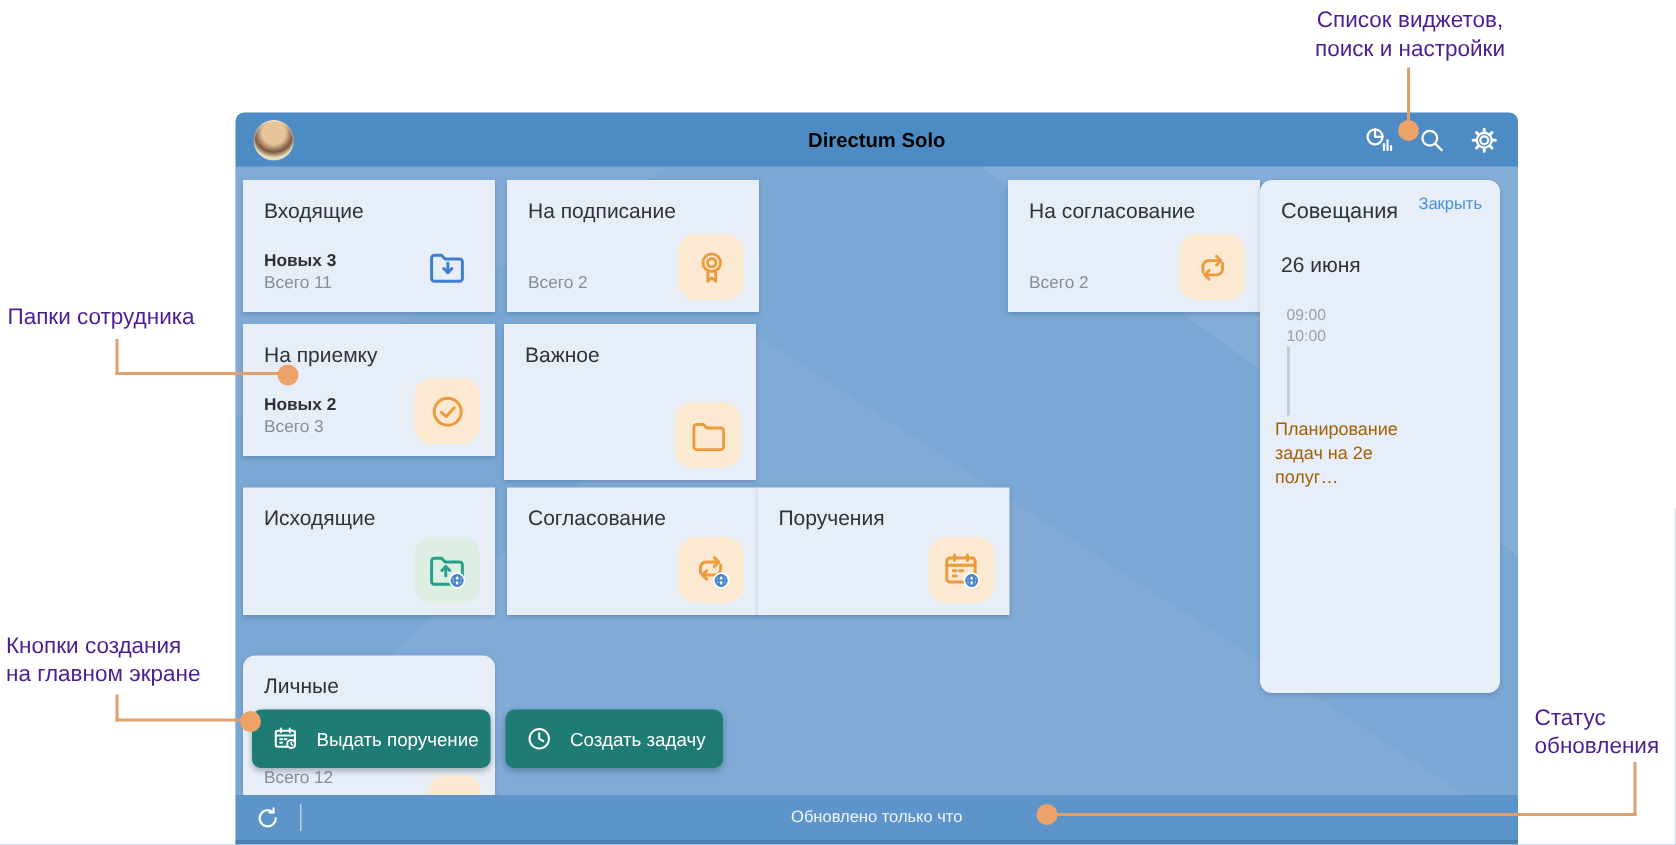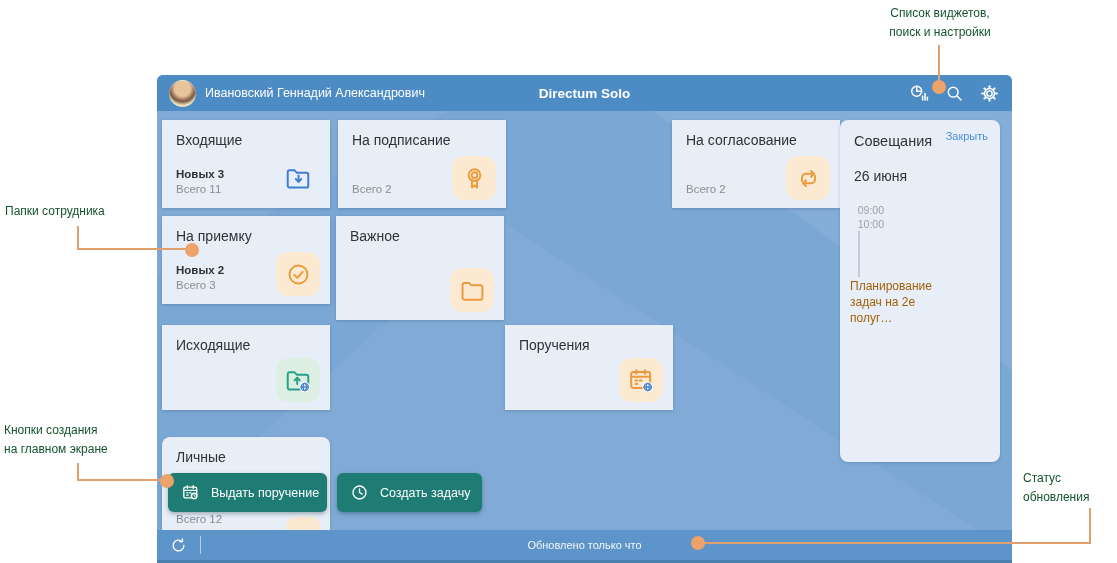--- a/index.html
+++ b/index.html
@@ -3,21 +3,21 @@
 <meta charset="utf-8">
 <style>
   html,body{margin:0;padding:0;}
   body{
     width:1117px;height:563px;position:relative;overflow:hidden;
     background:#ffffff;
     font-family:"Liberation Sans", sans-serif;
     -webkit-font-smoothing:antialiased;
   }
   
-  .ann-text{position:absolute;color:#14532d;font-size:12px;line-height:19px;}
+  .ann-text{position:absolute;color:#4c1d95;font-size:15px;line-height:19px;}
   .ann-line{position:absolute;background:#e0a06e;}
   .ann-dot{position:absolute;width:14px;height:14px;border-radius:50%;background:#eca269;z-index:30;}
   #ann-widgets-text{left:840px;top:4px;width:200px;text-align:center;}
   #ann-widgets-vline{left:938px;top:45px;width:2px;height:42px;z-index:29;}
   #ann-folders-text{left:5px;top:202px;width:170px;}
   #ann-folders-vline{left:77px;top:226px;width:2px;height:24px;}
   #ann-folders-hline{left:77px;top:248px;width:112px;height:2px;z-index:29;}
   #ann-create-text{left:4px;top:421px;width:170px;}
   #ann-create-vline{left:77px;top:463px;width:2px;height:18px;}
   #ann-create-hline{left:77px;top:479px;width:86px;height:2px;z-index:29;}
@@ -33,21 +33,21 @@
     position:absolute;left:0;top:0;right:0;height:36px;background:#4d8bc4;
     display:flex;align-items:center;padding:0 12px;box-sizing:border-box;z-index:5;
   }
   .avatar{
     width:25px;height:25px;border-radius:50%;flex:0 0 auto;
     background:radial-gradient(circle at 50% 30%, #e8c49a 0 36%, #7a5540 60%, #e9e2b6 78%, #caa66a 100%);
     border:1px solid rgba(255,255,255,.35);
   }
   .user-name{color:#fff;font-size:12.5px;margin-left:9px;white-space:nowrap;}
   .app-title{
-    position:absolute;left:0;right:0;text-align:center;color:#ffffff;
+    position:absolute;left:0;right:0;text-align:center;color:#000000;
     font-size:13.5px;font-weight:bold;pointer-events:none;
   }
   .bar-icons{margin-left:auto;display:flex;align-items:center;gap:14px;color:#fff;}
   .bar-icons .ic{display:block;}
   
   .main{
     position:absolute;left:0;top:36px;right:0;bottom:33px;background:#7ba7d4;overflow:hidden;
   }
   .deco{position:absolute;inset:0;pointer-events:none;}
   .deco1{background:rgba(255,255,255,.07);clip-path:polygon(58% 0, 100% 0, 100% 62%);}
@@ -136,21 +136,20 @@
   <div>обновления</div>
 </div>
 <div class="ann-line" id="ann-status-vline"></div>
 <div class="ann-line" id="ann-status-hline"></div>
 <div class="ann-dot" style="left:691px;top:536px;"></div>
 
 <div class="window">
 
   <div class="titlebar">
     <div class="avatar"></div>
-    <div class="user-name">Ивановский Геннадий Александрович</div>
     <div class="app-title">Directum Solo</div>
     <div class="bar-icons">
       <svg class="ic" width="21" height="21" viewBox="0 0 24 24">
         <circle cx="8.8" cy="9.4" r="5.7"></circle>
         <path d="M8.8 3.7 V9.4 H14.5"></path>
         <path d="M15.6 19.5 V15"></path>
           <path d="M18.3 19.5 V12"></path>
           <path d="M21 19.5 V16.4"></path>
       </svg>
       <svg class="ic" width="21" height="21" viewBox="0 0 24 24">
@@ -257,20 +256,37 @@
           <circle class="fillbg" cx="17.8" cy="18" r="4.6"></circle>
           <g class="globe">
               <circle cx="17.8" cy="18" r="3.1"></circle>
               <path d="M14.7 18 H20.9"></path>
               <ellipse cx="17.8" cy="18" rx="1.4" ry="3.1"></ellipse>
             </g>
         </svg>
       </div>
     </div>
 
+    <div class="tile" style="left:181px;top:214px;height:85px;">
+      <div class="tile-title">Согласование</div>
+      <div class="chip chip-orange">
+        <svg class="ic" width="28" height="28" viewBox="0 0 24 24">
+          <path d="M6 13.5 V10.6 a3.2 3.2 0 0 1 3.2-3.2 h7.2"></path>
+          <polyline points="13.9,4.9 16.4,7.4 13.9,9.9"></polyline>
+          <path d="M17.5 9.2 V11.6 a3.2 3.2 0 0 1-3.2 3.2 h-7"></path>
+          <polyline points="9.5,12.4 7.1,14.8 9.5,17.2"></polyline>
+          <circle class="fillbg" cx="17.8" cy="18" r="4.6"></circle>
+          <g class="globe">
+              <circle cx="17.8" cy="18" r="3.1"></circle>
+              <path d="M14.7 18 H20.9"></path>
+              <ellipse cx="17.8" cy="18" rx="1.4" ry="3.1"></ellipse>
+            </g>
+        </svg>
+      </div>
+    </div>
 
     <div class="tile" style="left:348px;top:214px;height:85px;">
       <div class="tile-title">Поручения</div>
       <div class="chip chip-orange">
         <svg class="ic" width="28" height="28" viewBox="0 0 24 24">
           <rect x="3.6" y="5.2" width="16.2" height="13.6" rx="1.8"></rect>
           <path d="M3.6 9.3 H19.8"></path>
             <path d="M8 3.4 V6.6"></path>
             <path d="M15.4 3.4 V6.6"></path>
           <path d="M7.3 12.4 h1.6 M11 12.4 h1.6 M7.3 15.4 h1.6"></path>

